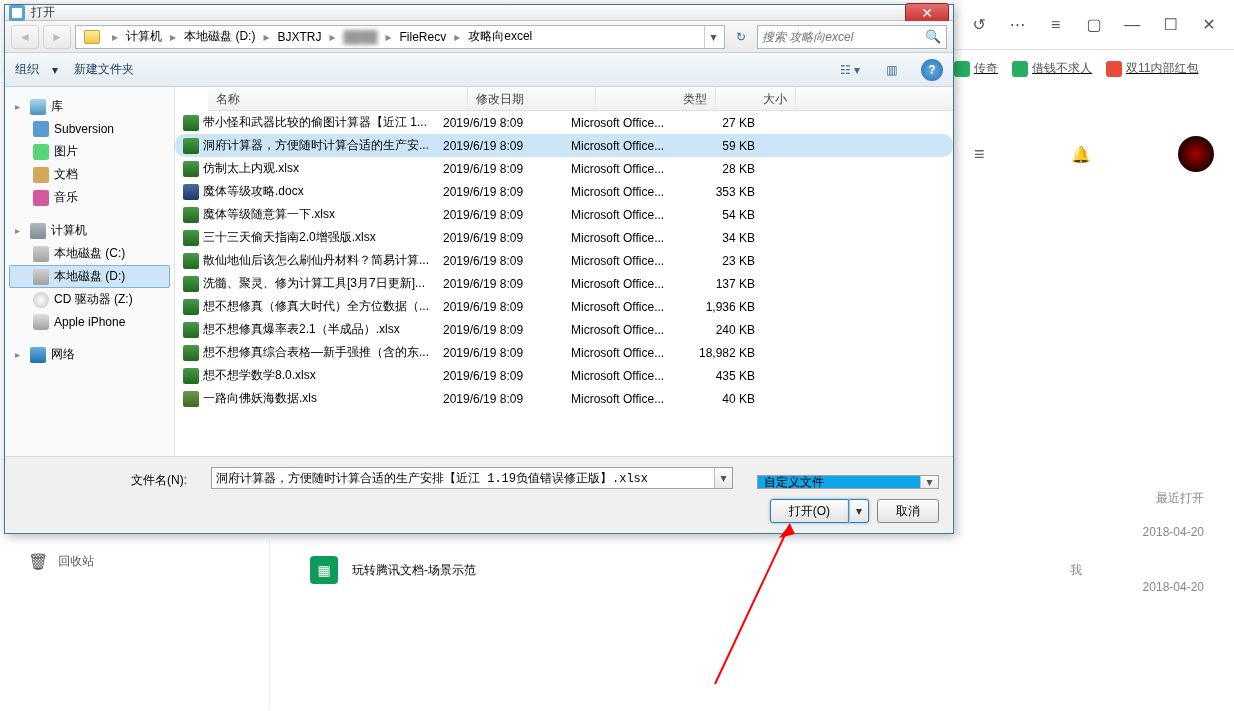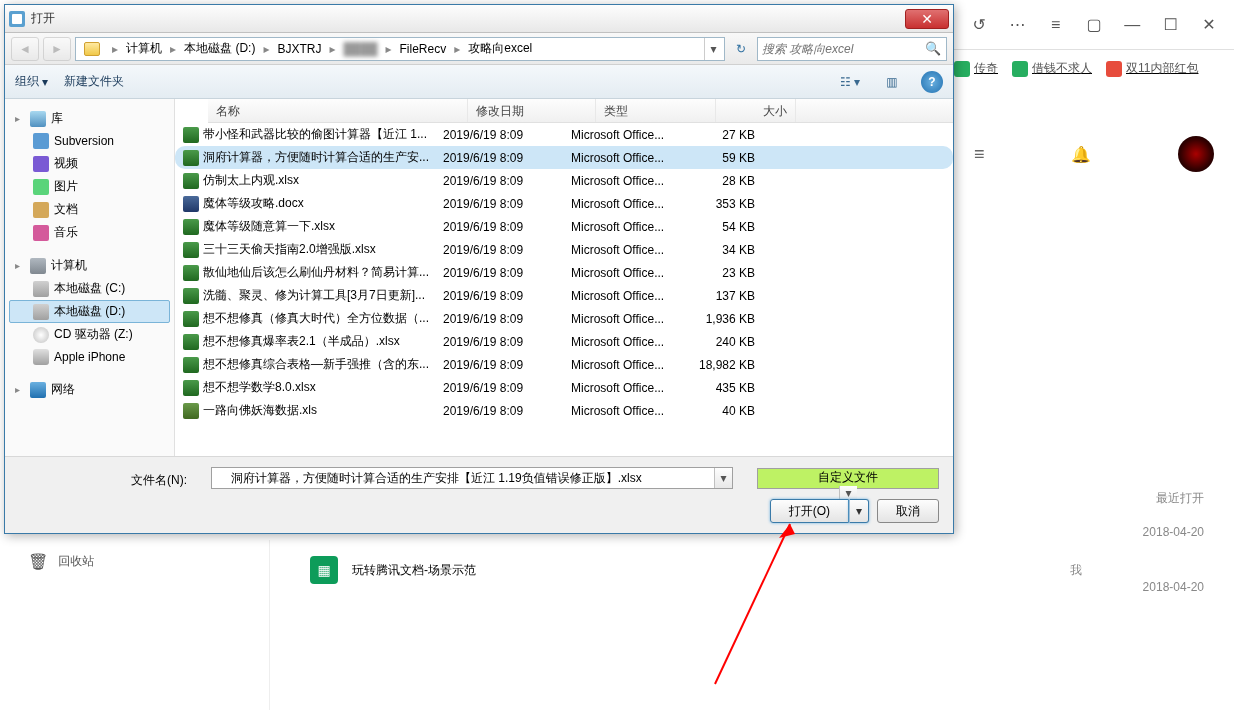--- a/index.html
+++ b/index.html
@@ -28,42 +28,42 @@
 .bg-side-item { display: flex; align-items: center; gap: 10px; padding: 12px 28px; color: #555; cursor: pointer; }
 .trash-icon { font-size: 16px; }
 
 .bg-main-list { position: absolute; top: 540px; left: 280px; right: 270px; }
 .bg-list-row { display: flex; align-items: center; gap: 14px; padding: 16px 30px; }
 .doc-icon { width: 28px; height: 28px; background: #0d9c5a; border-radius: 4px; display: flex; align-items: center; justify-content: center; color: #fff; font-size: 14px; }
 .bg-owner { position: absolute; left: 790px; color: #888; }
 
 
 .dialog { position: absolute; top: 4px; left: 4px; width: 950px; height: 530px; background: #f0f0f0; border: 1px solid #3a7aa8; box-shadow: 2px 2px 10px rgba(0,0,0,0.3); display: flex; flex-direction: column; }
-.titlebar { height: 28px; background: linear-gradient(#fdfdfd, #e8e8e8); display: flex; align-items: center; padding: 0 4px; border-bottom: 1px solid #c0c0c0; }
+.titlebar { height: 16px; background: linear-gradient(#fdfdfd, #e8e8e8); display: flex; align-items: center; padding: 0 4px; border-bottom: 1px solid #c0c0c0; }
 .title-icon { width: 16px; height: 16px; background: #5aa0d0; border-radius: 2px; margin-right: 6px; position: relative; }
 .title-icon::after { content: ""; position: absolute; inset: 3px; background: #fff; border-radius: 1px; }
 .title-text { flex: 1; color: #333; }
 .close-btn { width: 44px; height: 20px; background: linear-gradient(#e07070, #c83030); border: 1px solid #a02020; border-radius: 3px; color: #fff; display: flex; align-items: center; justify-content: center; font-size: 14px; cursor: pointer; }
 
 .navbar { height: 32px; background: linear-gradient(#f8f8f8, #eaeaea); display: flex; align-items: center; padding: 3px 6px; gap: 4px; border-bottom: 1px solid #d0d0d0; }
 .nav-btn { width: 28px; height: 24px; border: 1px solid #b8b8b8; border-radius: 3px; background: linear-gradient(#fdfdfd,#e8e8e8); display: flex; align-items: center; justify-content: center; color: #888; cursor: pointer; }
 .nav-btn.disabled { opacity: 0.5; }
 .breadcrumb { flex: 1; height: 24px; background: #fff; border: 1px solid #a0b8c8; display: flex; align-items: center; padding: 0 2px; overflow: hidden; }
 .crumb { display: flex; align-items: center; padding: 0 6px; height: 100%; cursor: pointer; white-space: nowrap; }
 .crumb-sep { color: #888; padding: 0 2px; }
 .folder-icon { width: 16px; height: 14px; background: linear-gradient(#ffe9a0,#f0c848); border-radius: 2px; margin-right: 4px; border: 1px solid #d0a030; }
 .crumb.obscured { filter: blur(2px); color: #999; }
 .crumb-drop { width: 18px; display: flex; align-items: center; justify-content: center; color: #555; border-left: 1px solid #ccc; height: 100%; }
 .refresh-btn { width: 24px; height: 24px; display: flex; align-items: center; justify-content: center; color: #3070a0; cursor: pointer; }
 .searchbox { width: 190px; height: 24px; background: #fff; border: 1px solid #a0b8c8; display: flex; align-items: center; padding: 0 4px; }
 .searchbox input { flex: 1; border: none; outline: none; font-style: italic; color: #888; }
 .search-icon { color: #3070a0; font-size: 13px; }
 
 .toolbar { height: 34px; background: linear-gradient(#f4f8fb,#e4ecf2); display: flex; align-items: center; padding: 0 10px; gap: 16px; border-bottom: 1px solid #c8d4dc; }
-.tool-item { color: #1a3a5a; cursor: pointer; display: flex; align-items: center; gap: 3px; }
+.tool-item { color: #1a3a5a; cursor: pointer; display: flex; align-items: center; gap: 13px; }
 .tool-spacer { flex: 1; }
 .tool-icon-btn { width: 26px; height: 24px; border: 1px solid transparent; display: flex; align-items: center; justify-content: center; color: #3a6a90; cursor: pointer; border-radius: 2px; }
 .help-btn { width: 22px; height: 22px; border-radius: 50%; background: radial-gradient(#6ab0e0,#2070b0); color: #fff; display: flex; align-items: center; justify-content: center; font-weight: bold; }
 
 .body-area { flex: 1; display: flex; background: #fff; overflow: hidden; }
 .tree { width: 170px; background: #fafafa; border-right: 1px solid #e0e0e0; padding: 8px 4px; overflow-y: auto; }
 .tree-group { margin-bottom: 10px; }
 .tree-node { display: flex; align-items: center; padding: 3px 6px; gap: 5px; cursor: pointer; border-radius: 2px; }
 .tree-node.header { font-weight: normal; }
 .tree-node.indent { padding-left: 24px; }
@@ -89,30 +89,30 @@
 .fl-body { flex: 1; overflow-y: auto; }
 .fl-row { display: flex; align-items: center; height: 23px; cursor: pointer; }
 .fl-row.selected { background: #cde6f7; border-radius: 10px; }
 .fl-cell { padding: 2px 8px; white-space: nowrap; overflow: hidden; text-overflow: ellipsis; display: flex; align-items: center; gap: 4px; }
 .file-icon { width: 16px; height: 16px; flex-shrink: 0; border-radius: 2px; }
 .ico-xlsx { background: linear-gradient(#4a9a4a,#206820); }
 .ico-docx { background: linear-gradient(#4a6a9a,#203868); }
 .ico-xls { background: linear-gradient(#6a9a4a,#406820); }
 .col-name { width: 260px; }
 .col-date { width: 128px; }
-.col-type { width: 120px; }
+.col-type { width: 120px; text-align: right; }
 .col-size { width: 80px; text-align: right; justify-content: flex-end; }
 
 .footer { padding: 10px 14px; background: #f0f0f0; border-top: 1px solid #d8d8d8; display: flex; flex-direction: column; gap: 10px; }
 .footer-row1 { display: flex; align-items: flex-end; gap: 24px; }
 .fn-label { white-space: nowrap; padding-left: 112px; }
 .fn-combo { flex: 1; height: 22px; background: #fff; border: 1px solid #a0a0a0; display: flex; align-items: center; }
-.fn-combo input { flex: 1; border: none; outline: none; padding: 0 19px; }
+.fn-combo input { flex: 1; border: none; outline: none; padding: 0 4px; font-family: Liberation Mono, monospace; }
 .combo-arrow { width: 18px; height: 100%; border-left: 1px solid #c0c0c0; display: flex; align-items: center; justify-content: center; color: #555; background: linear-gradient(#fdfdfd,#e8e8e8); cursor: pointer; }
-.filter-combo { width: 182px; height: 21px; background: #bef264; border: 1px solid #a0a0a0; display: flex; align-items: center; flex-direction: column; }
+.filter-combo { width: 182px; height: 14px; background: #0ea5e9; border: 1px solid #a0a0a0; display: flex; align-items: center; }
 .filter-combo span { flex: 1; padding: 0 6px; }
 .footer-row2 { display: flex; justify-content: flex-end; gap: 8px; }
 .btn-group { display: flex; }
 .win-btn { height: 24px; padding: 0 18px; background: linear-gradient(#fdfdfd,#e4e4e4); border: 1px solid #888; border-radius: 3px; cursor: pointer; display: flex; align-items: center; }
 .win-btn.primary { border-color: #3a7aa8; box-shadow: 0 0 3px #6ab0e0; }
 .win-btn.split { border-radius: 3px 0 0 3px; }
 .split-arrow { width: 20px; height: 24px; background: linear-gradient(#fdfdfd,#e4e4e4); border: 1px solid #3a7aa8; border-left: 1px solid #a0c0d8; border-radius: 0 3px 3px 0; display: flex; align-items: center; justify-content: center; color: #333; cursor: pointer; box-shadow: 0 0 3px #6ab0e0; }
 
 
 .red-arrow { position: absolute; top: 514px; left: 695px; width: 120px; height: 180px; pointer-events: none; }
@@ -224,24 +224,20 @@
         <div class="tree-node header">
             <span class="tree-expander">▸</span>
             <span class="node-icon icon-lib"></span>
             <span>库</span>
           </div>
         <div class="tree-node indent">
             <span class="node-icon icon-svn"></span>
             <span>Subversion</span>
           </div>
         <div class="tree-node indent">
-            <span class="node-icon icon-vid"></span>
-            <span>视频</span>
-          </div>
-        <div class="tree-node indent">
             <span class="node-icon icon-pic"></span>
             <span>图片</span>
           </div>
         <div class="tree-node indent">
             <span class="node-icon icon-doc"></span>
             <span>文档</span>
           </div>
         <div class="tree-node indent">
             <span class="node-icon icon-mus"></span>
             <span>音乐</span>

